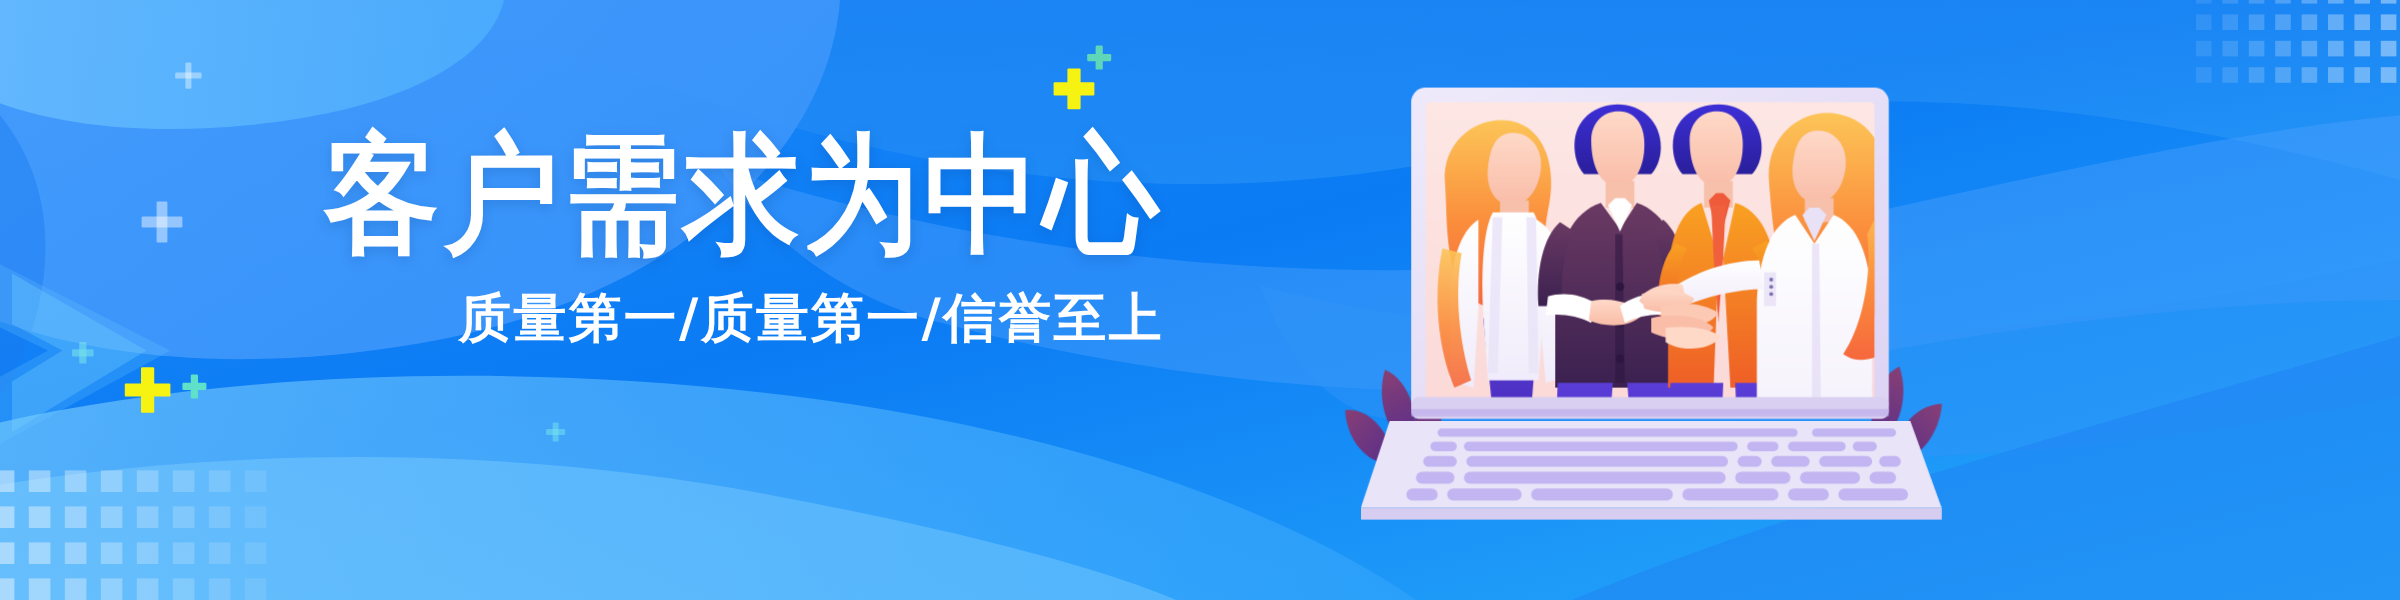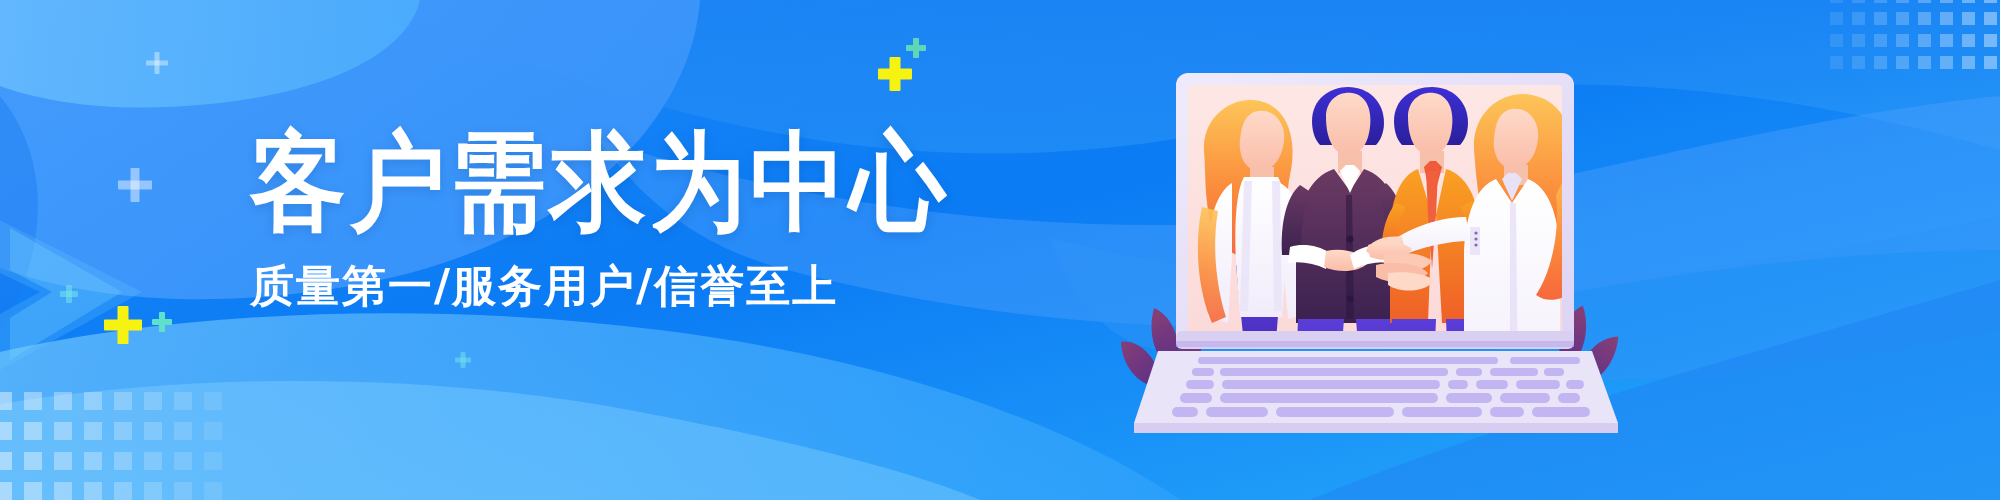--- a/index.html
+++ b/index.html
@@ -14,23 +14,23 @@
     width:2000px; height:500px;
     overflow:hidden;
     background:linear-gradient(135deg,#1e8bfa 0%,#0b7bf4 38%,#1186f7 62%,#23a6fb 100%);
   }
   .layer { position:absolute; inset:0; }
   .svg-full { position:absolute; left:0; top:0; width:2000px; height:500px; display:block; }
 
   
   #text-block {
     position:absolute;
-    left:250px; top:126px;
+    left:250px; top:106px;
     width:720px;
-    text-align:left;
+    text-align:right;
     z-index:40;
   }
   #headline {
     font-size:96px;
     line-height:1.06;
     font-weight:bold;
     color:#ffffff;
     letter-spacing:4px;
     white-space:nowrap;
     text-shadow:0 3px 10px rgba(0,52,120,.18);
@@ -214,21 +214,21 @@
       <div class="cross" style="left: 104px; top: 306px; width: 38px; height: 38px; color: rgb(246, 243, 18); --t: 11px;"></div>
       <div class="cross" style="left: 152px; top: 312px; width: 20px; height: 20px; color: rgb(95, 224, 200); --t: 6px;"></div>
       <div class="cross" style="left: 60px; top: 285px; width: 18px; height: 18px; color: rgba(120, 230, 235, 0.55); --t: 6px;"></div>
       <div class="cross" style="left: 878px; top: 57px; width: 34px; height: 34px; color: rgb(246, 243, 18); --t: 11px;"></div>
       <div class="cross" style="left: 906px; top: 38px; width: 20px; height: 20px; color: rgb(95, 214, 184); --t: 6px;"></div>
       <div class="cross" style="left: 455px; top: 352px; width: 16px; height: 16px; color: rgba(120, 230, 235, 0.5); --t: 5px;"></div>
     </div>
 
   <div id="text-block">
     <div id="headline">客户需求为中心</div>
-    <div id="subhead">质量第一/服务用户/信誉至上</div>
+    <div id="subhead">质量第一/质量第一/信誉至上</div>
   </div>
 
   <div id="illustration">
     <svg viewBox="0 0 480 400" preserveAspectRatio="xMidYMid meet" aria-hidden="true">
       <defs>
         <linearGradient id="scrBg" x1="0" y1="0" x2="0" y2="1">
           <stop offset="0%" stop-color="#fde7e5"></stop>
           <stop offset="100%" stop-color="#fbdad8"></stop>
         </linearGradient>
         <linearGradient id="hairO" x1="0" y1="0" x2="0" y2="1">

